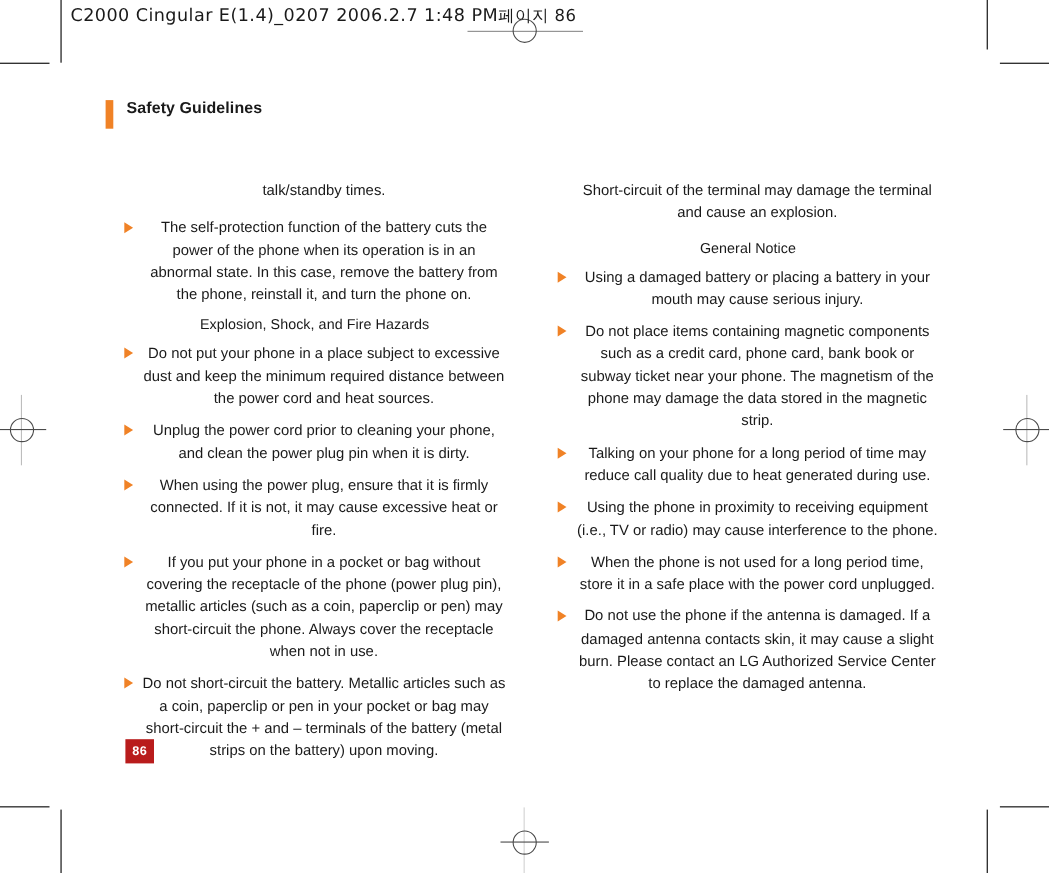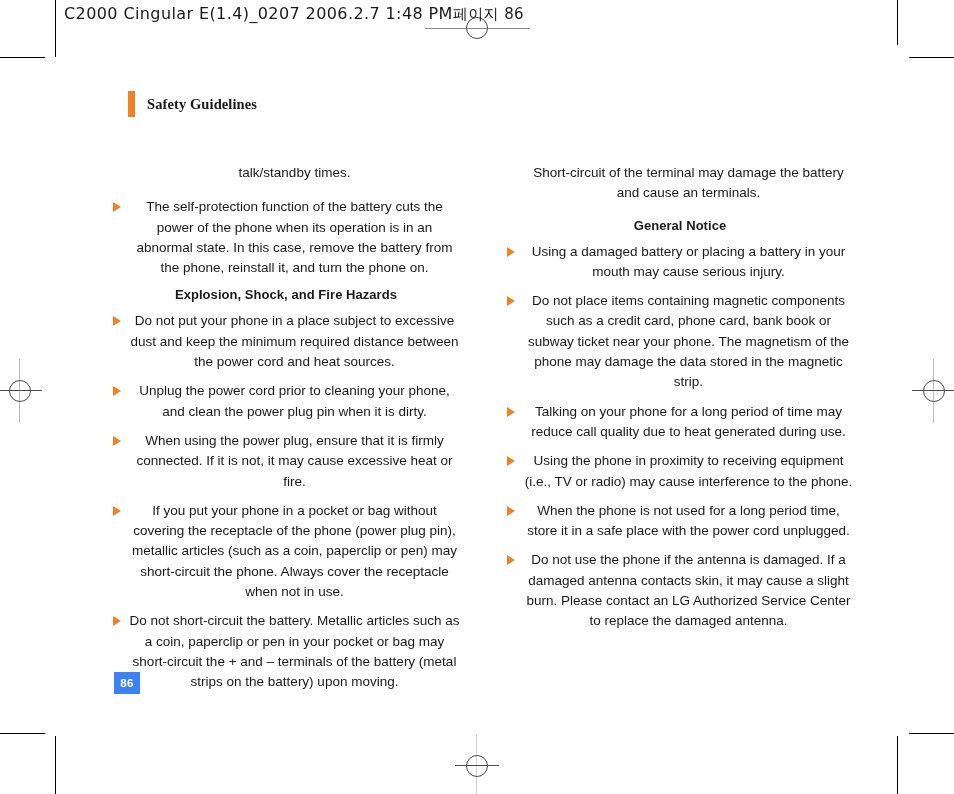--- a/index.html
+++ b/index.html
@@ -99,25 +99,24 @@
     position: absolute;
     left: 0;
     top: 0;
     width: 954px;
     height: 794px;
   }
 
   
   .chapter-title-wrap {
     position: absolute;
-    left: 128px;
+    left: 96px;
     top: 91px;
     display: flex;
-    align-items: center;
-    font-family: Liberation Serif, serif;
+    align-items: flex-start;
   }
   .title-bar {
     width: 7px;
     height: 26px;
     background: #F08226;
     margin-right: 12px;
   }
   .chapter-title {
     font-size: 14.5px;
     font-weight: bold;
@@ -138,21 +137,21 @@
   .para-cont {
     font-size: 13.5px;
     line-height: 20.3px;
     color: #1a1a1a;
     padding-left: 17px;
     margin-bottom: 14px;
   }
 
   .subhead {
     font-size: 13px;
-    font-weight: bold;
+    font-weight: normal;
     color: #1a1a1a;
     margin-bottom: 9px;
     letter-spacing: 0.05px;
   }
 
   .bullet-item {
     position: relative;
     font-size: 13.5px;
     line-height: 20.3px;
     color: #1a1a1a;
@@ -170,21 +169,21 @@
     border-left: 8px solid #F08226;
   }
 
   
   .page-badge {
     position: absolute;
     left: 114px;
     top: 672px;
     width: 26px;
     height: 22px;
-    background: #3b82f6;
+    background: #b91c1c;
     color: #ffffff;
     font-size: 11.5px;
     font-weight: bold;
     display: flex;
     align-items: center;
     justify-content: center;
     letter-spacing: 0.3px;
   }
 </style>
 </head>
@@ -238,21 +237,21 @@
         <div class="bullet-item"><span class="bullet-marker"></span><span>The self-protection function of the battery cuts the power of the phone when its operation is in an abnormal state. In this case, remove the battery from the phone, reinstall it, and turn the phone on.</span></div>
         <div class="subhead">Explosion, Shock, and Fire Hazards</div>
         <div class="bullet-item"><span class="bullet-marker"></span><span>Do not put your phone in a place subject to excessive dust and keep the minimum required distance between the power cord and heat sources.</span></div>
         <div class="bullet-item"><span class="bullet-marker"></span><span>Unplug the power cord prior to cleaning your phone, and clean the power plug pin when it is dirty.</span></div>
         <div class="bullet-item"><span class="bullet-marker"></span><span>When using the power plug, ensure that it is firmly connected. If it is not, it may cause excessive heat or fire.</span></div>
         <div class="bullet-item"><span class="bullet-marker"></span><span>If you put your phone in a pocket or bag without covering the receptacle of the phone (power plug pin), metallic articles (such as a coin, paperclip or pen) may short-circuit the phone. Always cover the receptacle when not in use.</span></div>
         <div class="bullet-item"><span class="bullet-marker"></span><span>Do not short-circuit the battery. Metallic articles such as a coin, paperclip or pen in your pocket or bag may short-circuit the + and – terminals of the battery (metal strips on the battery) upon moving.</span></div>
       </div>
 
     <div class="col col-right">
-        <div class="para-cont">Short-circuit of the terminal may damage the battery and cause an terminals.</div>
+        <div class="para-cont">Short-circuit of the terminal may damage the terminal and cause an explosion.</div>
         <div class="subhead">General Notice</div>
         <div class="bullet-item"><span class="bullet-marker"></span><span>Using a damaged battery or placing a battery in your mouth may cause serious injury.</span></div>
         <div class="bullet-item"><span class="bullet-marker"></span><span>Do not place items containing magnetic components such as a credit card, phone card, bank book or subway ticket near your phone. The magnetism of the phone may damage the data stored in the magnetic strip.</span></div>
         <div class="bullet-item"><span class="bullet-marker"></span><span>Talking on your phone for a long period of time may reduce call quality due to heat generated during use.</span></div>
         <div class="bullet-item"><span class="bullet-marker"></span><span>Using the phone in proximity to receiving equipment (i.e., TV or radio) may cause interference to the phone.</span></div>
         <div class="bullet-item"><span class="bullet-marker"></span><span>When the phone is not used for a long period time, store it in a safe place with the power cord unplugged.</span></div>
         <div class="bullet-item"><span class="bullet-marker"></span><span>Do not use the phone if the antenna is damaged. If a damaged antenna contacts skin, it may cause a slight burn. Please contact an LG Authorized Service Center to replace the damaged antenna.</span></div>
       </div>
 
     <div class="page-badge">86</div>

